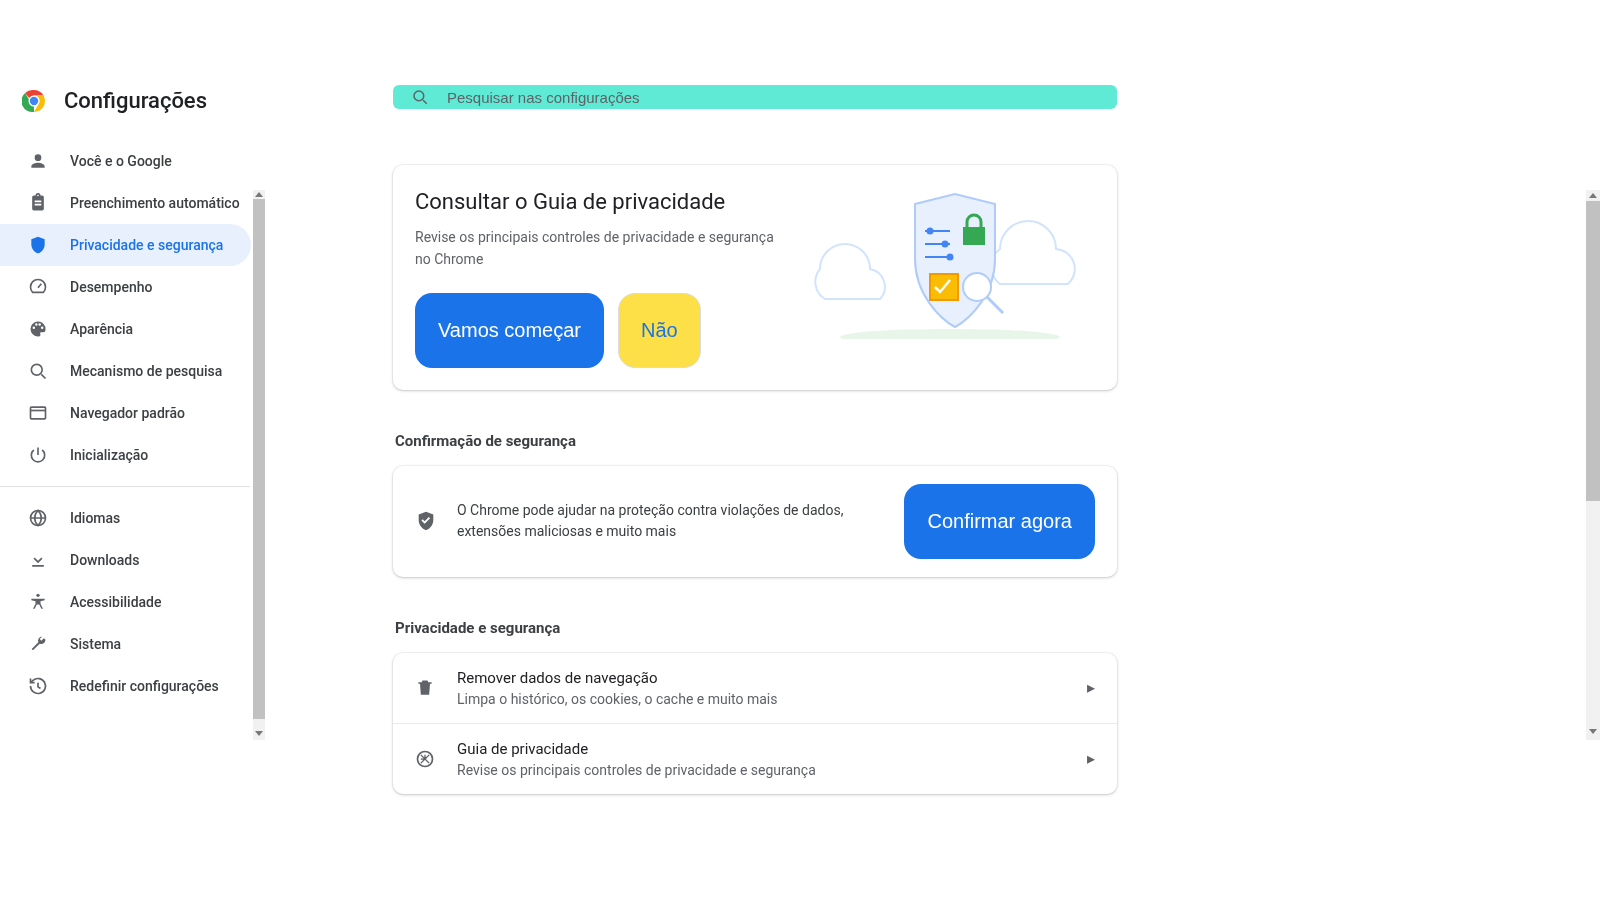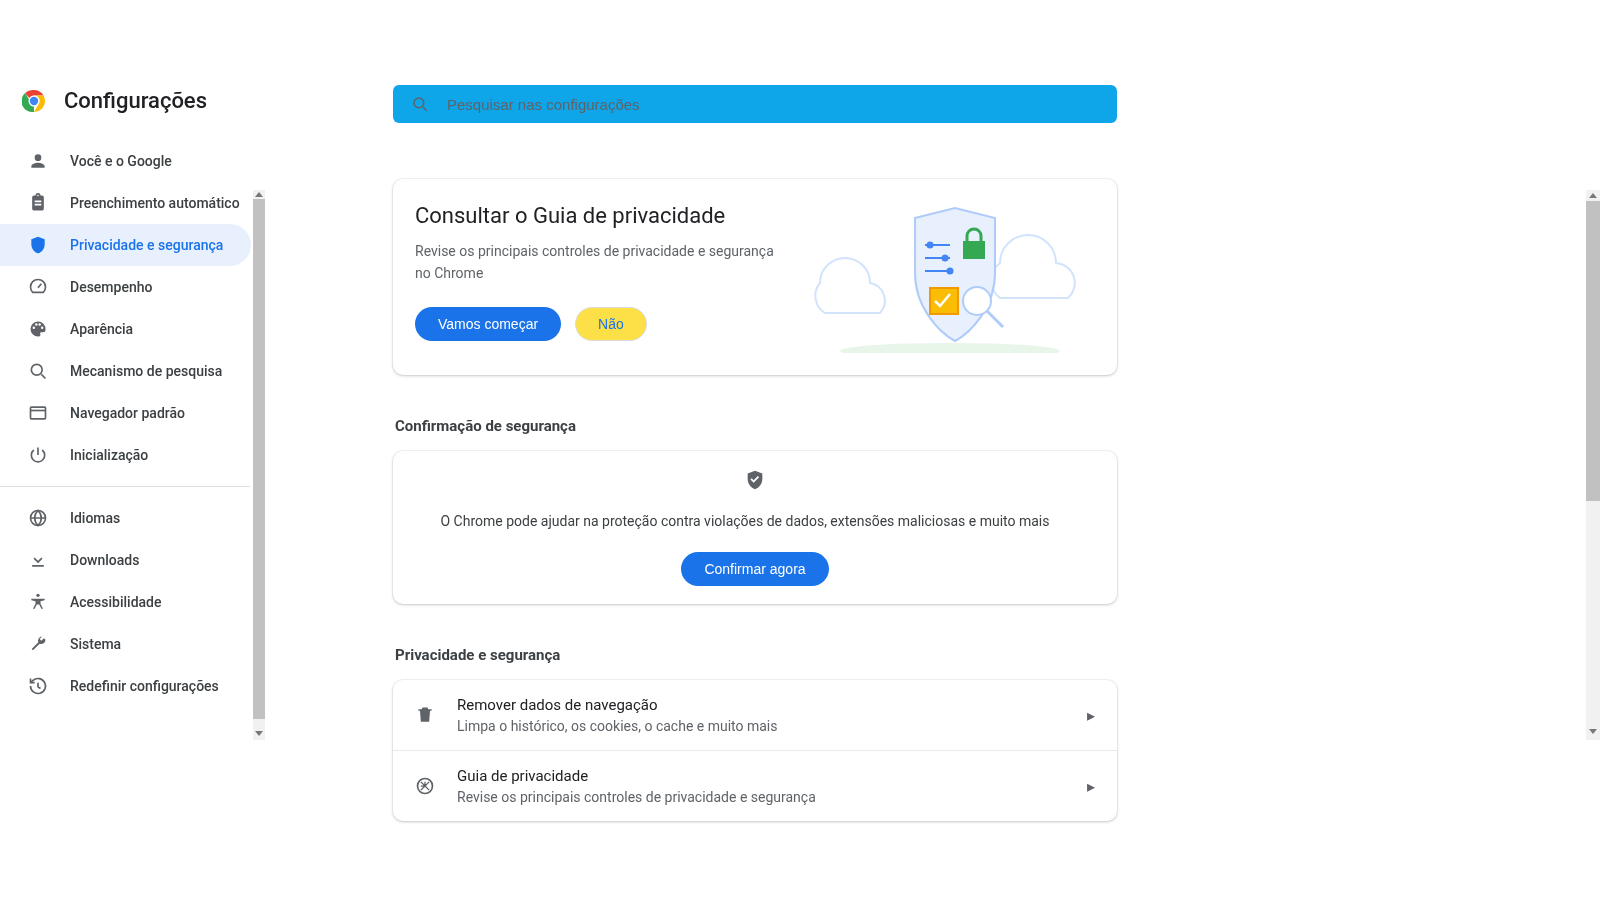--- a/index.html
+++ b/index.html
@@ -92,22 +92,22 @@
     width: 250px;
   }
   
   .main {
     flex: 1;
     position: relative;
     padding-top: 35px;
   }
   .search-bar {
     width: 724px;
-    height: 38px;
-    background: #0ea5e9;
+    height: 24px;
+    background: #5eead4;
     border-radius: 6px;
     display: flex;
     align-items: center;
     padding: 0 18px;
     gap: 18px;
     margin-left: 128px;
   }
   .search-bar input {
     border: none;
     background: transparent;
@@ -142,23 +142,23 @@
   }
   .guide-desc {
     font-size: 14px;
     color: #5f6368;
     line-height: 1.6;
     margin-bottom: 22px;
     max-width: 360px;
   }
   .btn-row { display: flex; gap: 14px; }
   .btn {
-    font-size: 14px;
+    font-size: 20px;
     font-weight: 500;
-    padding: 8px 22px;
+    padding: 25px 22px;
     border-radius: 17px;
     border: 1px solid transparent;
     cursor: pointer;
   }
   .btn-primary { background: #1a73e8; color: #fff; }
   .btn-secondary { background: #fde047; color: #1a73e8; border-color: #dadce0; }
   .guide-illustration {
     width: 290px;
     height: 150px;
     position: relative;
@@ -167,21 +167,20 @@
     font-size: 15px;
     color: #3c4043;
     margin: 42px 0 16px 2px;
     font-weight: 700;
   }
   .safety-card {
     display: flex;
     align-items: center;
     padding: 18px 22px;
     gap: 20px;
-    flex-direction: column;
   }
   .safety-icon { color: #5f6368; width:22px; height:22px; }
   .safety-text {
     flex: 1;
     font-size: 14px;
     color: #3c4043;
     line-height: 1.5;
     padding-right: 20px;
   }
   .list-card { padding: 0; }

